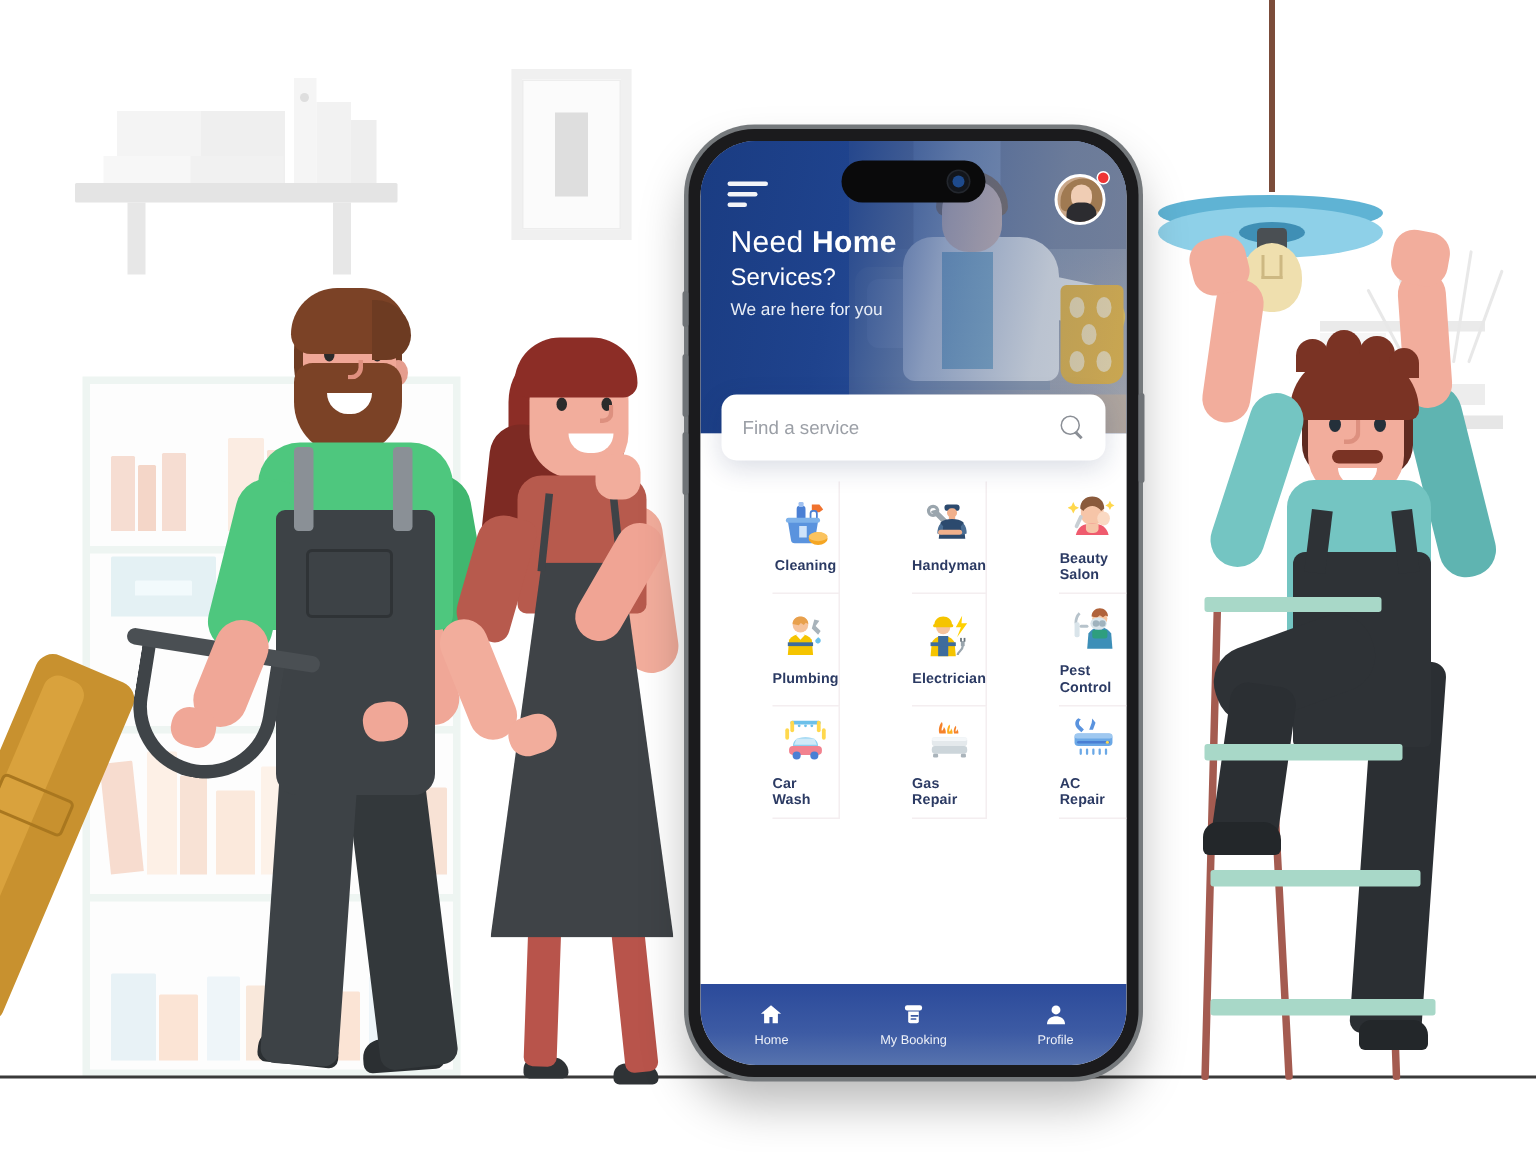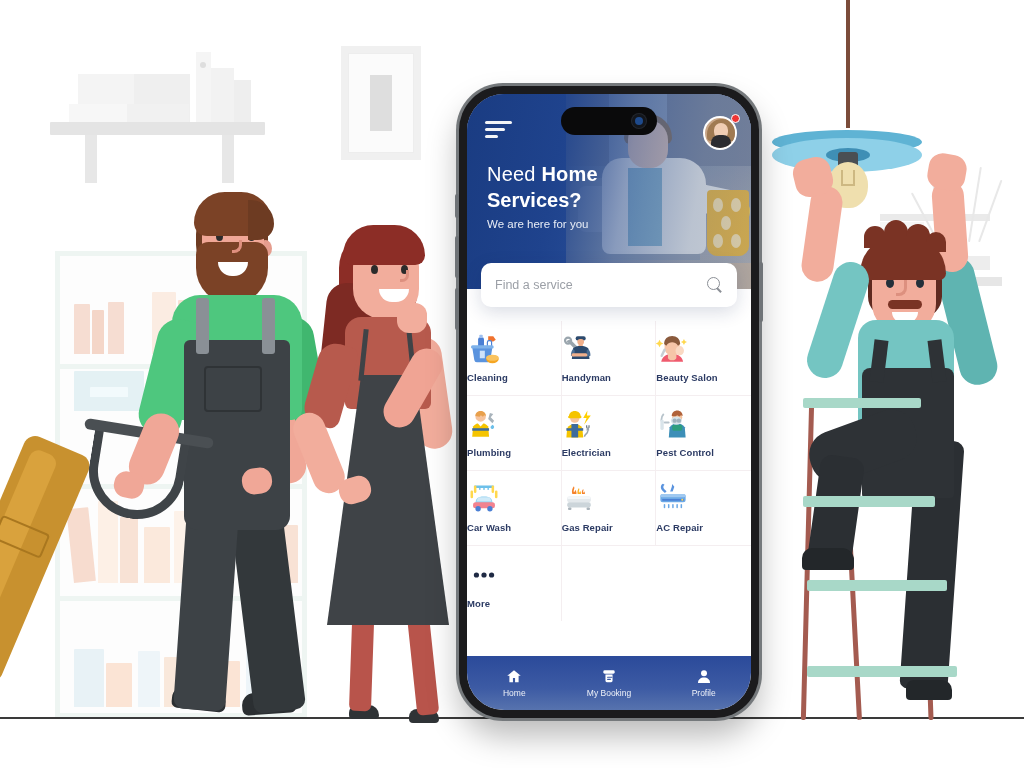--- a/index.html
+++ b/index.html
@@ -167,38 +167,38 @@
   .island-cam { position:absolute; right:11px; top:50%; transform:translateY(-50%); width:14px; height:14px; background:#13161c; border-radius:50%; box-shadow:0 0 0 1px #23272e; }
   .island-cam::after { content:""; position:absolute; left:3px; top:3px; width:8px; height:8px; background:#1e4a8c; border-radius:50%; }
 
   .avatar { position:absolute; right:14px; top:22px; width:34px; height:34px; border-radius:50%;
             background:#c9a789; border:2px solid #fff; overflow:hidden; cursor:pointer; }
   .av-hair { position:absolute; left:2px; top:1px; width:30px; height:22px; background:#a07a52; border-radius:15px 15px 4px 4px; }
   .av-face { position:absolute; left:9px; top:5px; width:14px; height:16px; background:#f0cdb4; border-radius:7px; }
   .av-body { position:absolute; left:6px; bottom:0; width:20px; height:13px; background:#2c2c30; border-radius:8px 8px 0 0; }
   .av-dot { position:absolute; right:11px; top:20px; width:9px; height:9px; background:#ef3434; border-radius:50%; border:1.5px solid #fff; }
 
-  .hero-text { position:absolute; left:20px; top:68px; z-index:5; }
+  .hero-text { position:absolute; left:20px; top:56px; z-index:5; }
   .hero-t1 { font-size:20px; color:#fff; letter-spacing:.2px; line-height:1.28; }
   .hero-t1 b { font-weight:700; }
-  .hero-t2 { font-size:20px; color:#fff; line-height:1.28;font-weight:bold; }
+  .hero-t2 { font-size:16px; color:#fff; line-height:1.28; }
   .hero-t3 { font-size:11.5px; color:#e8edf6; margin-top:5px; }
 
   .search-wrap { position:absolute; left:14px; top:169px; right:14px; z-index:8; }
   .search-bar { display:flex; align-items:center; height:44px; background:#fff; border-radius:10px;
                 box-shadow:0 5px 18px rgba(20,40,90,.16); padding:0 14px; cursor:text; }
   .search-ph { flex:1; font-size:12.5px; color:#9b9fa6; }
   .search-ic { width:16px; height:16px; position:relative; }
   .search-ic::before { content:""; position:absolute; left:0; top:0; width:11px; height:11px; border:1.6px solid #8b8f96; border-radius:50%; }
   .search-ic::after { content:""; position:absolute; left:10px; top:10px; width:6px; height:1.6px; background:#8b8f96; transform:rotate(45deg); transform-origin:left center; }
 
   .grid-area { position:absolute; left:0; top:195px; right:0; bottom:54px; background:#fff; padding-top:32px; }
   .svc-grid { display:grid; grid-template-columns:repeat(3,1fr); }
-  .svc-cell { height:75px; display:flex; flex-direction:column; justify-content:center;
-              border-right:1px solid #f4eef0; border-bottom:1px solid #f4eef0; cursor:pointer; }
+  .svc-cell { height:75px; display:flex; flex-direction:column; align-items:center; justify-content:center;
+              border-right:1px solid #f4eef0; border-bottom:1px solid #f4eef0; cursor:pointer;margin-left:48px; }
   .svc-grid .svc-cell:nth-child(3n) { border-right:none; }
   .svc-grid .svc-cell:nth-child(n+10) { border-bottom:none; }
   .svc-ic { width:34px; height:32px; position:relative; margin-bottom:7px; }
   .svc-lb { font-size:9.5px; font-weight:700; color:#2b3a63; letter-spacing:.1px; }
 
   .tabbar { position:absolute; left:0; bottom:0; width:100%; height:54px;
             background:linear-gradient(180deg,#2b4a9a 0%, #3d5ba4 60%, #5773ae 100%);
             display:flex; align-items:center; border-radius:0 0 34px 34px; }
   .tab { flex:1; display:flex; flex-direction:column; align-items:center; gap:3px; cursor:pointer; }
   .tab-lb { font-size:8.5px; color:#eef1f8; }
@@ -603,29 +603,20 @@
         <g fill="#6ba8e6">
           <rect x="9" y="25" width="1.8" height="5" rx=".9"></rect>
           <rect x="14" y="25" width="1.8" height="5" rx=".9"></rect>
           <rect x="19" y="25" width="1.8" height="5" rx=".9"></rect>
           <rect x="24" y="25" width="1.8" height="5" rx=".9"></rect>
           <rect x="29" y="25" width="1.8" height="5" rx=".9"></rect>
         </g>
       </svg></div>
               <div class="svc-lb">AC Repair</div>
             </div>
-            <div class="svc-cell">
-              <div class="svc-ic">
-      <svg viewBox="0 0 40 38" width="34" height="32">
-        <circle cx="11" cy="19" r="3.1" fill="#1f2a44"></circle>
-        <circle cx="20" cy="19" r="3.1" fill="#1f2a44"></circle>
-        <circle cx="29" cy="19" r="3.1" fill="#1f2a44"></circle>
-      </svg></div>
-              <div class="svc-lb">More</div>
-            </div>
           </div>
       </div>
 
       <div class="tabbar">
         <div class="tab">
           <div class="tab-ic">
             <svg viewBox="0 0 24 24" width="18" height="17">
                 <path d="M12 3 2.5 11h3v9h5v-6h3v6h5v-9h3z" fill="#ffffff"></path>
               </svg>
           </div>

